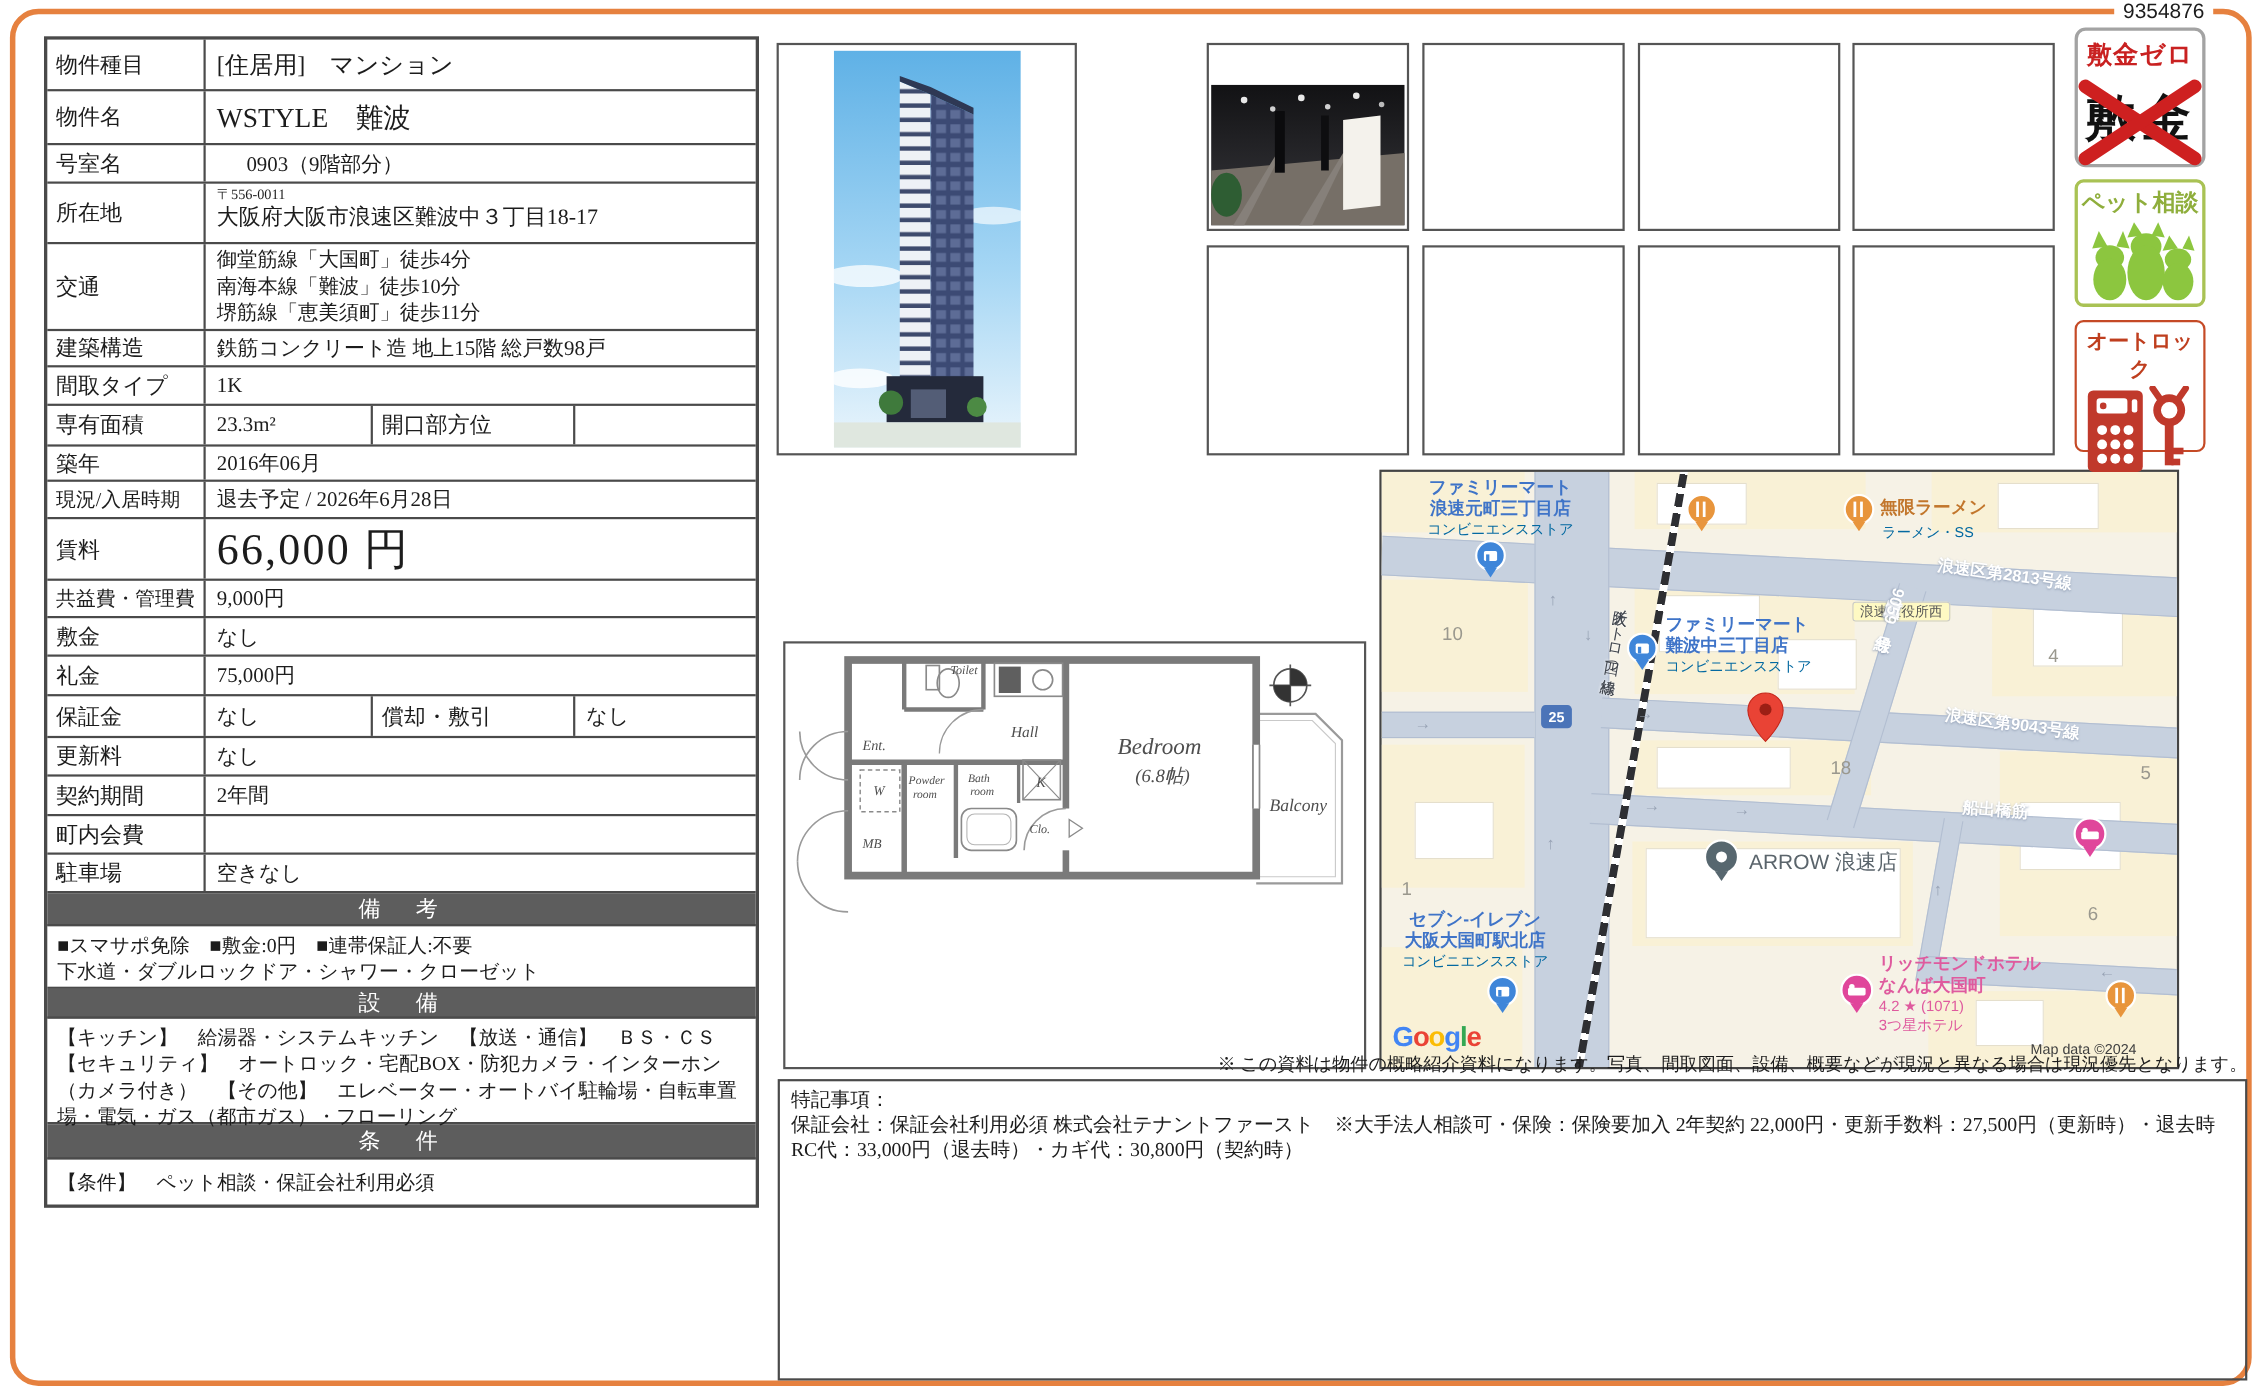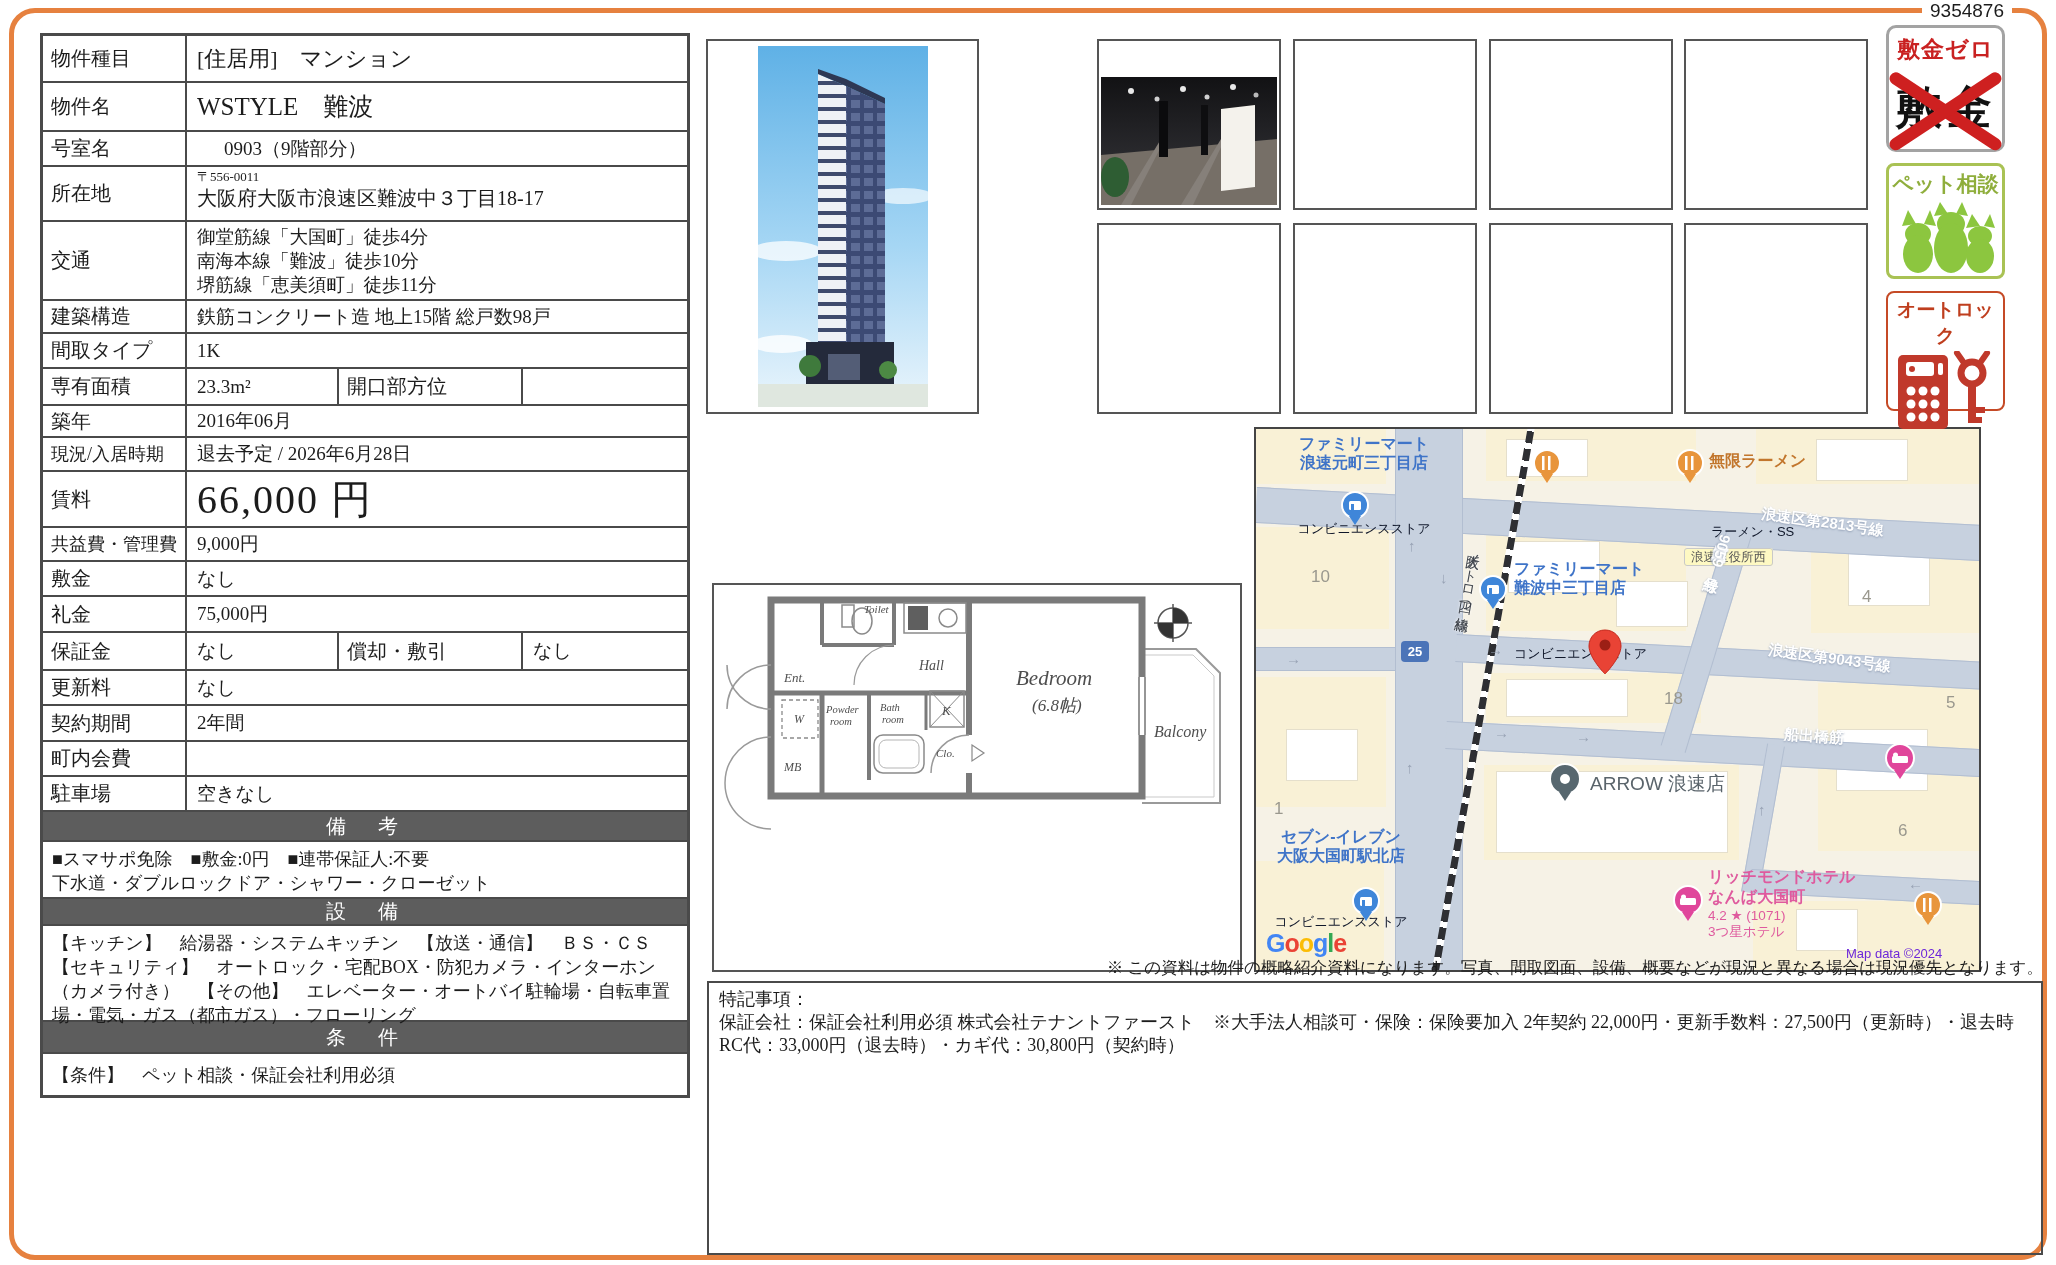--- a/index.html
+++ b/index.html
@@ -45,34 +45,34 @@
   
   .map{position:absolute;left:1254px;top:427px;width:727px;height:545px;border:2px solid #444;
        background:#f6f2e6;overflow:hidden;box-sizing:border-box;font-family:"Liberation Sans","DejaVu Sans",sans-serif;}
   .blk{position:absolute;background:#f9f1d6;z-index:0;}
   .bld{position:absolute;background:#fff;border:1px solid #e5dfcc;z-index:0;}
   .road{position:absolute;background:#c7d1df;border-top:1px solid #b2bed1;border-bottom:1px solid #b2bed1;z-index:1;}
   .roadv{position:absolute;background:#c7d1df;border-left:1px solid #b2bed1;border-right:1px solid #b2bed1;z-index:1;}
   .rail{position:absolute;width:7px;background:repeating-linear-gradient(to bottom,#2e2f33 0 12px,#ffffff 12px 18px);z-index:2;}
   .mlab{position:absolute;white-space:nowrap;z-index:3;}
   .m-blue{color:#3f74c8;font-weight:bold;font-size:16px;line-height:19px;}
-  .m-gray{color:#0f172a;font-size:13px;margin-top:48px;}
+  .m-gray{color:#0369a1;font-size:13px;}
   .m-orange{color:#c2762c;font-weight:bold;font-size:16px;}
   .m-pink{color:#df5a9e;font-weight:bold;font-size:16px;line-height:20px;}
   .m-pink-sm{color:#df5a9e;font-size:13.5px;font-weight:normal;}
   .m-num{color:#9a988e;font-size:17px;}
   .m-roadlabel{color:#fff;font-size:15px;font-weight:bold;text-shadow:0 1px 2px #96a3b8;}
   .m-poi-dark{color:#5a646b;font-size:19px;}
   .m-arrow{color:#98a3b5;font-size:15px;z-index:2;position:absolute;}
   .wardbox{background:#fef9c3;border:1px solid #c9c9c9;border-radius:3px;font-size:12.5px;color:#555;padding:1px 6px;}
   .shield{position:absolute;width:28px;height:21px;background:#4b74b8;border-radius:4px;color:#fff;
           font-size:13px;font-weight:bold;text-align:center;line-height:21px;z-index:3;}
   .mpin{position:absolute;z-index:3;}
   .glogo{position:absolute;left:10px;top:500px;font-size:25px;font-weight:bold;z-index:3;letter-spacing:-1px;font-family:"Liberation Sans",sans-serif;}
-  .mapdata{position:absolute;left:590px;top:517px;font-size:13px;color:#6d28d9;z-index:3;}
+  .mapdata{position:absolute;left:590px;top:517px;font-size:13px;color:#404040;z-index:3;}
 
   
   .disclaimer{position:absolute;left:700px;width:1343px;top:957px;text-align:right;font-size:16.5px;z-index:5;}
   .notesbox{position:absolute;left:707px;top:981px;width:1336px;height:274px;border:2px solid #4a4a4a;
             box-sizing:border-box;padding:5px 10px;font-size:18px;line-height:23px;z-index:5;}
 </style>
 </head>
 <body>
 
 <div class="page">

